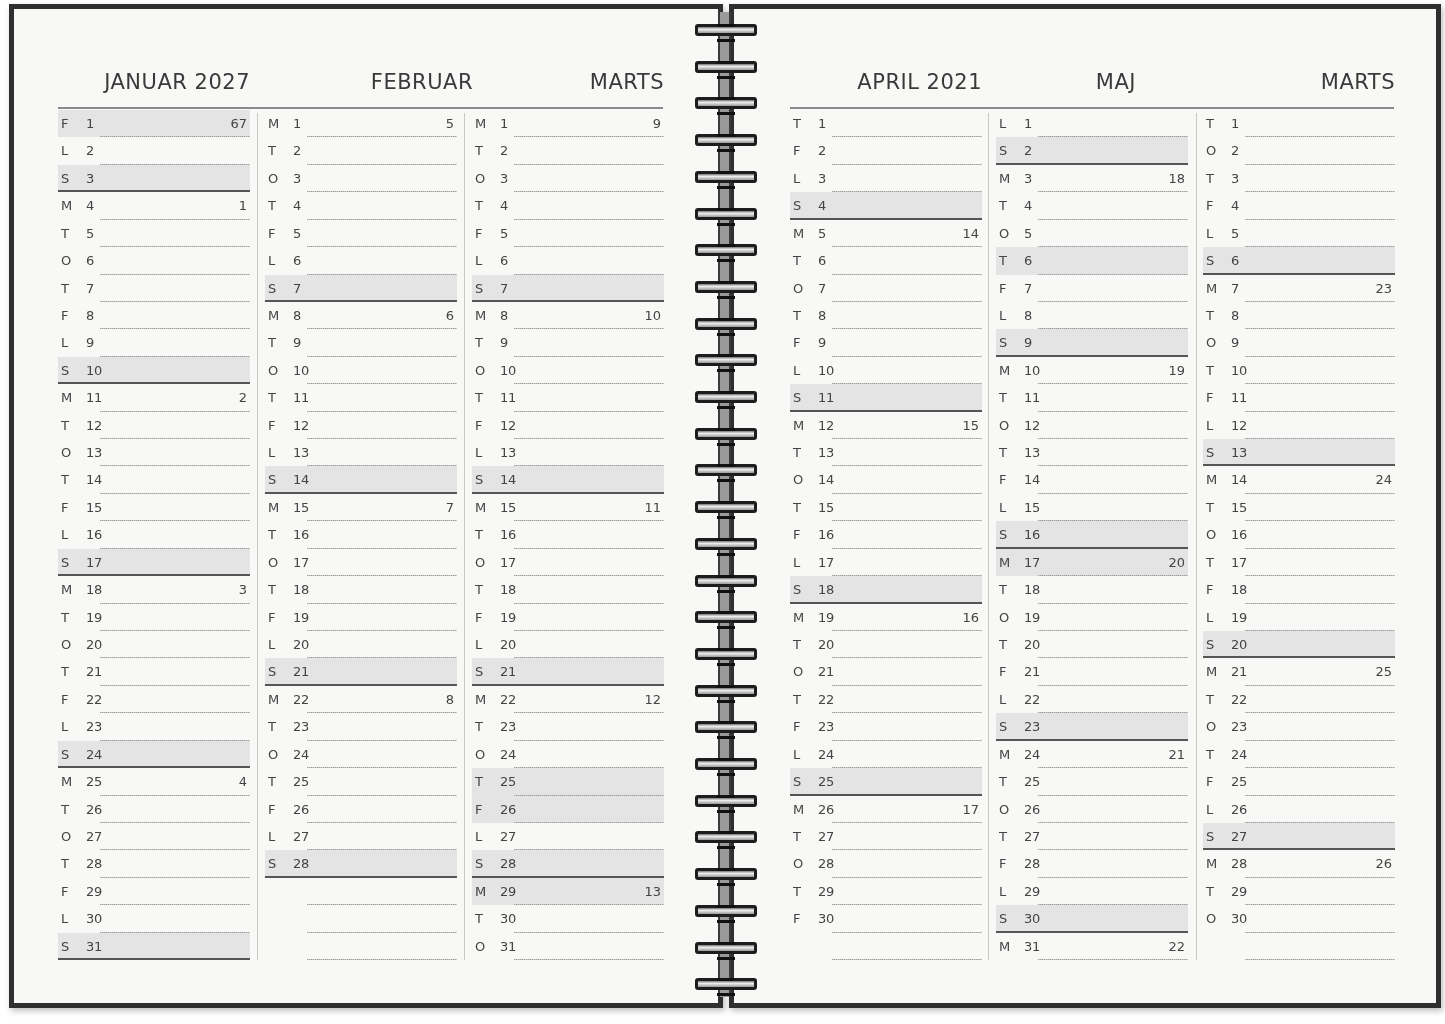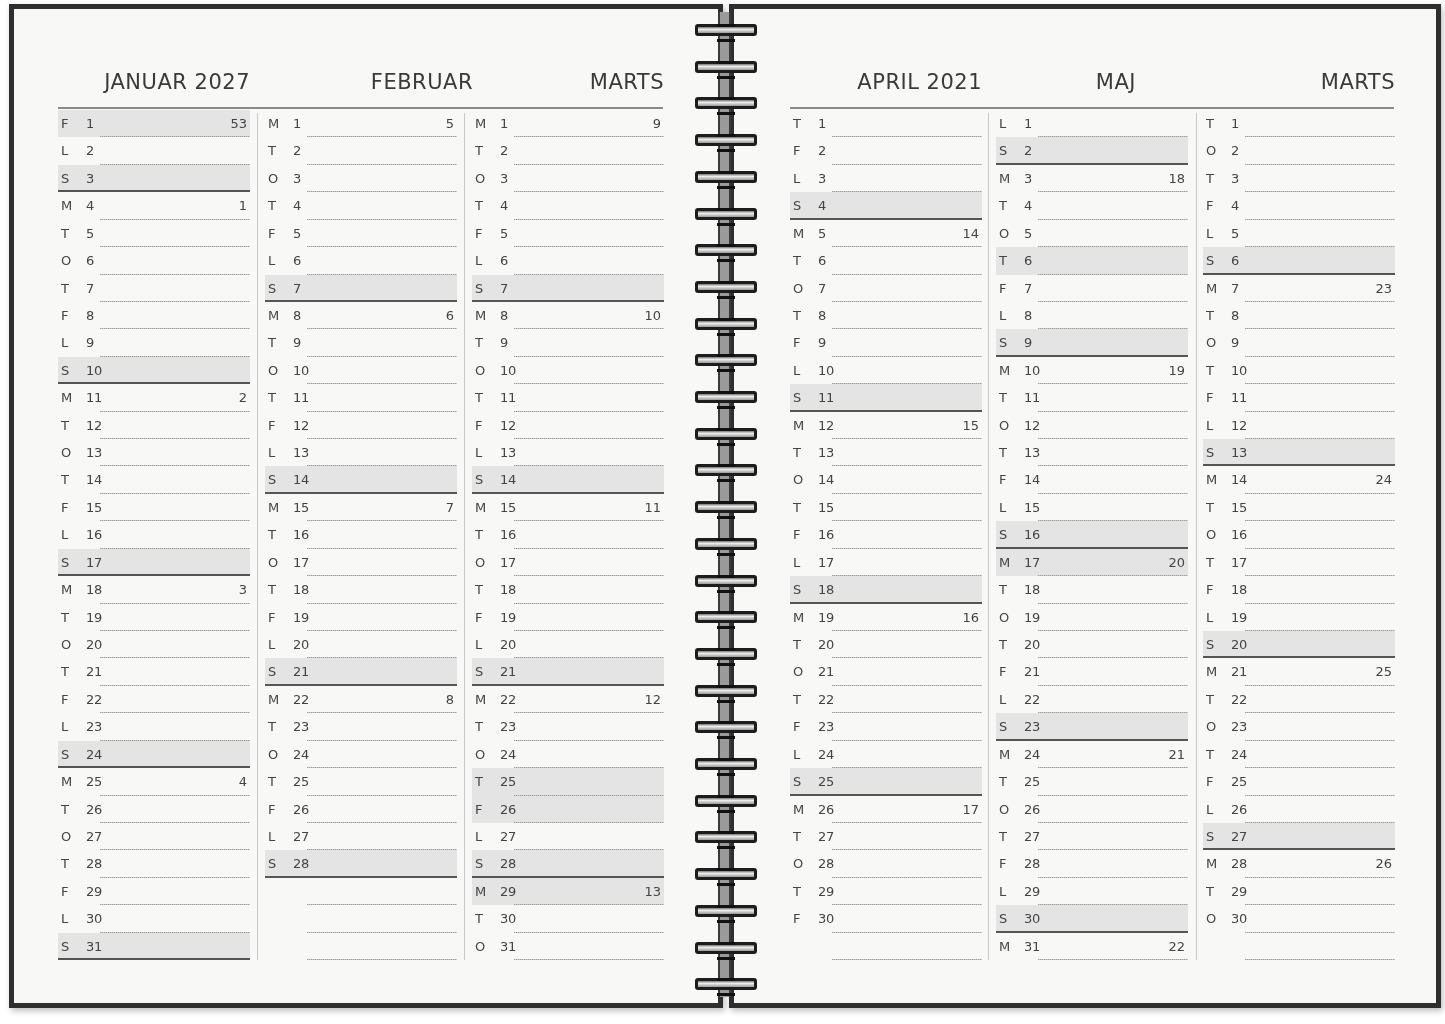--- a/index.html
+++ b/index.html
@@ -60,21 +60,21 @@
 
 <div id="calendar">
     <div class="rule-top" style="left: 58px; width: 605px;"></div>
     <div class="vdiv" style="left: 257px;"></div>
     <div class="vdiv" style="left: 464px;"></div>
     <div class="month-title" style="left: 58px;">JANUAR 2027</div>
     <div class="rows" style="left: 58px;">
       <div class="row shade">
         <span class="wd">F</span>
         <span class="dn">1</span>
-        <span class="wk">53</span>
+        <span class="wk">67</span>
         <span class="ln"></span>
       </div>
       <div class="row">
         <span class="wd">L</span>
         <span class="dn">2</span>
         <span class="wk"></span>
         <span class="ln"></span>
       </div>
       <div class="row shade weekend-end">
         <span class="wd">S</span>

